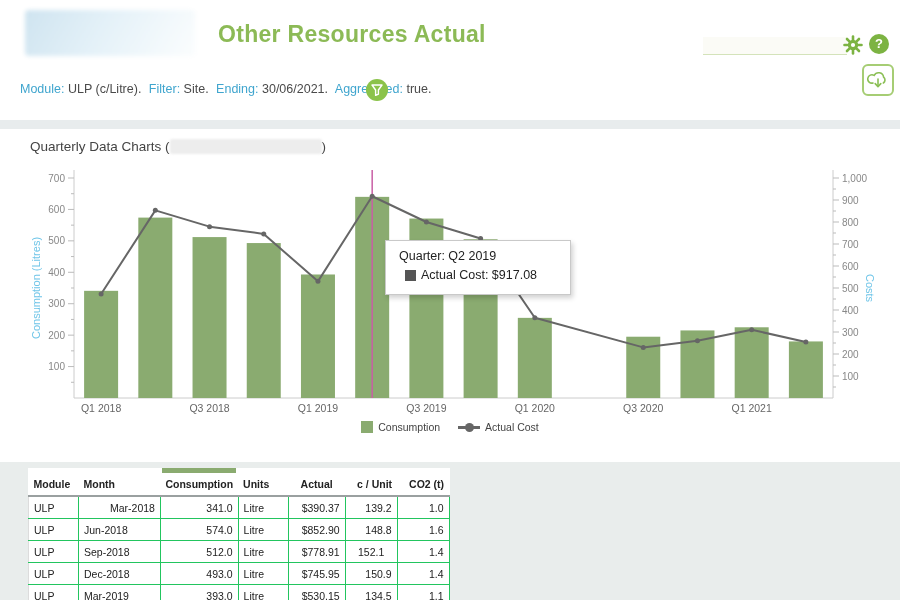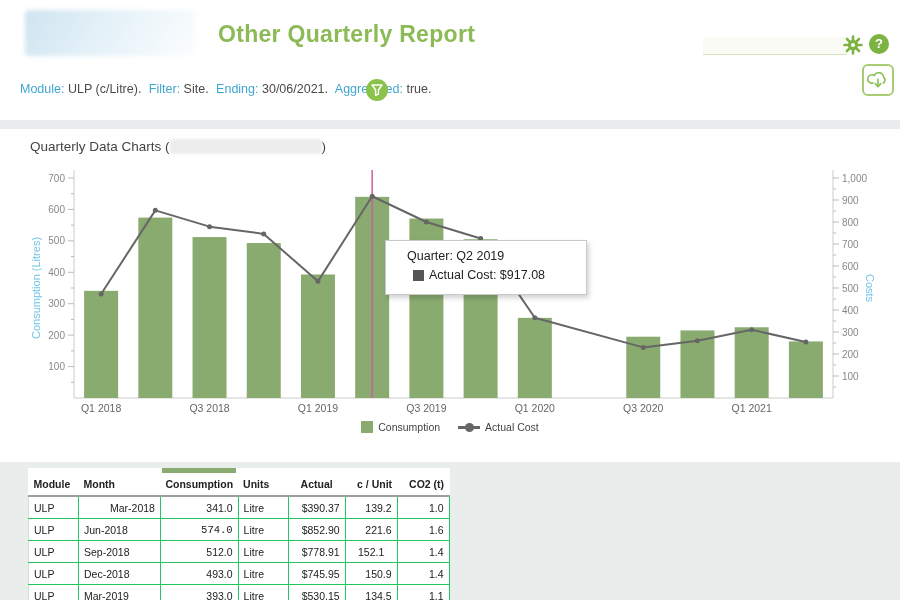--- a/index.html
+++ b/index.html
@@ -40,39 +40,39 @@
 
   .legend{left:0;top:421px;width:900px;display:flex;justify-content:center;align-items:center;gap:18px;}
   .legend-item{display:flex;align-items:center;gap:5px;font-size:10.5px;color:#444;cursor:pointer;}
   .legend-swatch{width:12px;height:12px;background:#8aab70;}
   .legend-line-marker{position:relative;width:22px;height:10px;}
   .legend-line-marker .ln{position:absolute;left:0;top:4px;width:22px;height:2.5px;background:#666;}
   .legend-line-marker .dot{position:absolute;left:6.5px;top:0.5px;width:9px;height:9px;border-radius:50%;background:#666;}
 
   
   .tooltip{left:385px;top:240px;width:158px;background:#ffffff;border:1px solid #c9c9c9;
-    box-shadow:2px 3px 5px rgba(0,0,0,.18);padding:8px 21px;font-size:12.5px;color:#222;}
+    box-shadow:2px 3px 5px rgba(0,0,0,.18);padding:8px 13px;font-size:12.5px;color:#222;}
   .tooltip .tt-title{margin-bottom:5px;}
   .tooltip .tt-row{display:flex;align-items:center;gap:5px;margin:4px 0 4px 6px;}
   .tooltip .swatch{width:11px;height:11px;flex:0 0 auto;}
 
   
   .bottom-section{left:0;top:462px;width:900px;height:138px;background:#e9edec;}
   .data-table{left:28px;top:468px;border-collapse:collapse;background:#ffffff;font-size:10.5px;color:#222;}
   .data-table th{font-weight:bold;padding:10px 5px 5px;border-bottom:2px solid #9aa0a0;
     position:relative;white-space:nowrap;cursor:pointer;background:#ffffff;}
   .data-table th .sort-bar{position:absolute;top:0;left:2px;right:2px;height:5px;background:#8aab70;}
   .data-table td{padding:4.5px 5px;border:1px solid #22c55e;white-space:nowrap;}
   .data-table tr td:first-child{border-left:1px solid #dcdcdc;}
 </style>
 </head>
 <body>
 
 <div class="abs logo-redacted"></div>
-<div class="abs page-title">Other Quarterly Report</div>
+<div class="abs page-title">Other Resources Actual</div>
 
 <input class="abs search-input" placeholder="" style="">
 
 <div class="abs gear-btn">
   <svg width="20" height="20" viewBox="0 0 20 20">
     <g fill="#7cb342">
       <circle cx="10" cy="10" r="5.2"></circle>
       <g stroke="#7cb342" stroke-width="2.6" stroke-linecap="round">
         <line x1="10" y1="1.5" x2="10" y2="4.5"></line>
           <line x1="10" y1="15.5" x2="10" y2="18.5"></line>
@@ -256,24 +256,24 @@
         <td style="text-align: left; padding-left: 31px;">Mar-2018</td>
         <td style="text-align: right;">341.0</td>
         <td style="text-align: left;">Litre</td>
         <td style="text-align: right;">$390.37</td>
         <td style="text-align: right;">139.2</td>
         <td style="text-align: right;">1.0</td>
       </tr>
       <tr>
         <td style="text-align: left;">ULP</td>
         <td style="text-align: left;">Jun-2018</td>
-        <td style="text-align: right; font-family: Liberation Mono, monospace;">574.0</td>
+        <td style="text-align: right;">574.0</td>
         <td style="text-align: left;">Litre</td>
         <td style="text-align: right;">$852.90</td>
-        <td style="text-align: right;">221.6</td>
+        <td style="text-align: right;">148.8</td>
         <td style="text-align: right;">1.6</td>
       </tr>
       <tr>
         <td style="text-align: left;">ULP</td>
         <td style="text-align: left;">Sep-2018</td>
         <td style="text-align: right;">512.0</td>
         <td style="text-align: left;">Litre</td>
         <td style="text-align: right;">$778.91</td>
         <td style="text-align: center;">152.1</td>
         <td style="text-align: right;">1.4</td>

